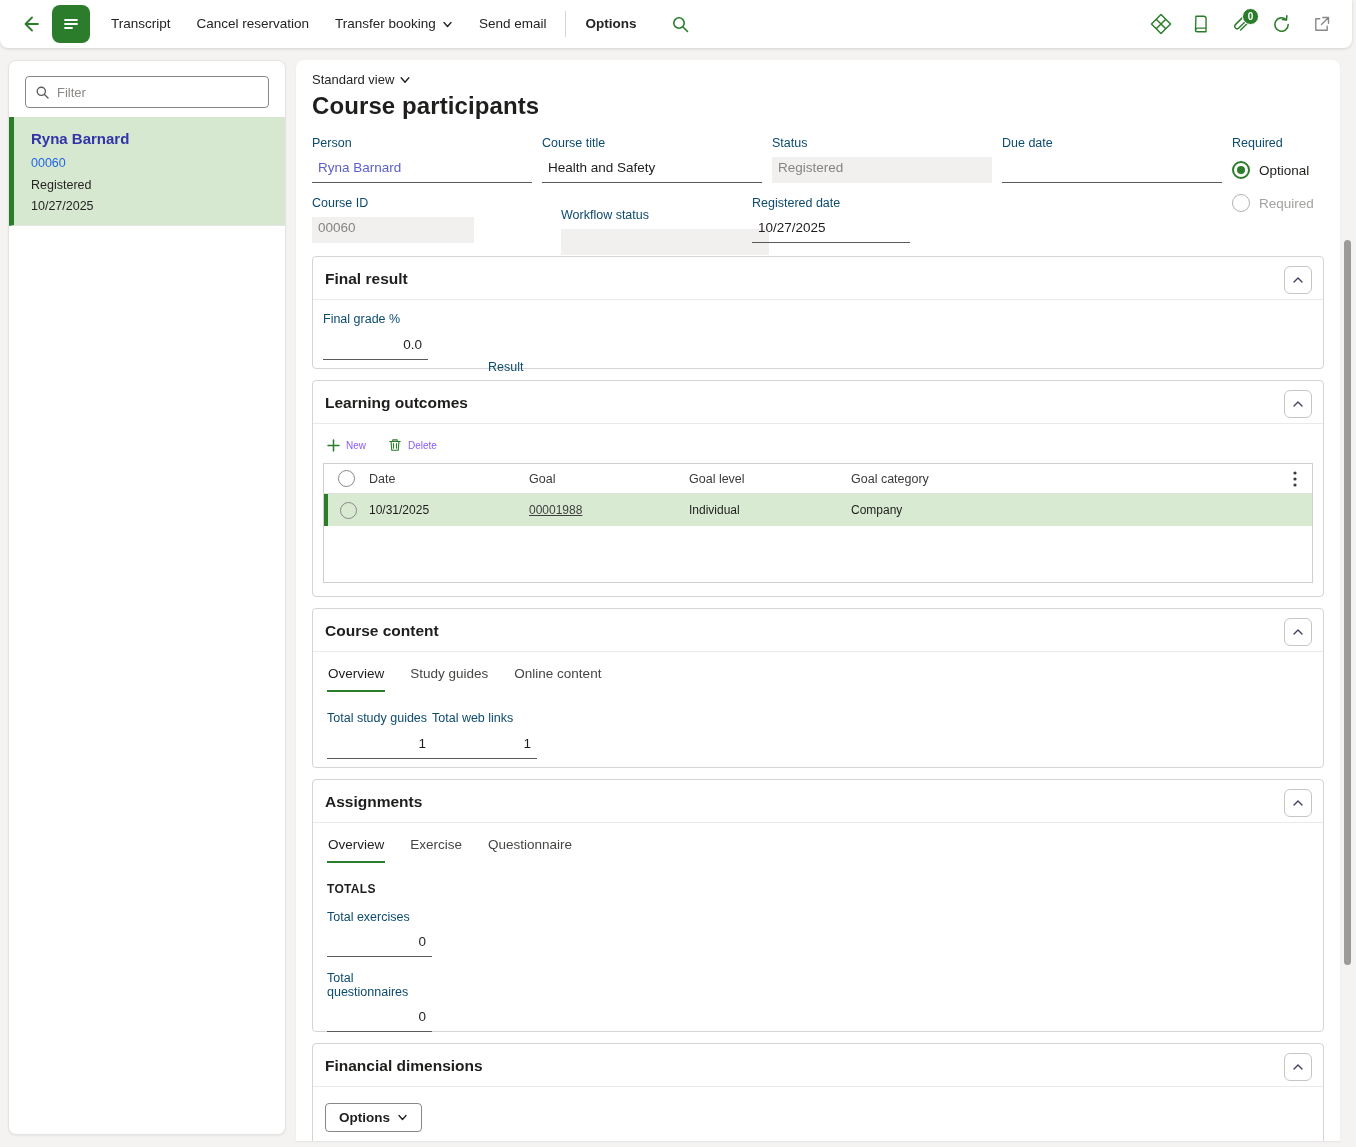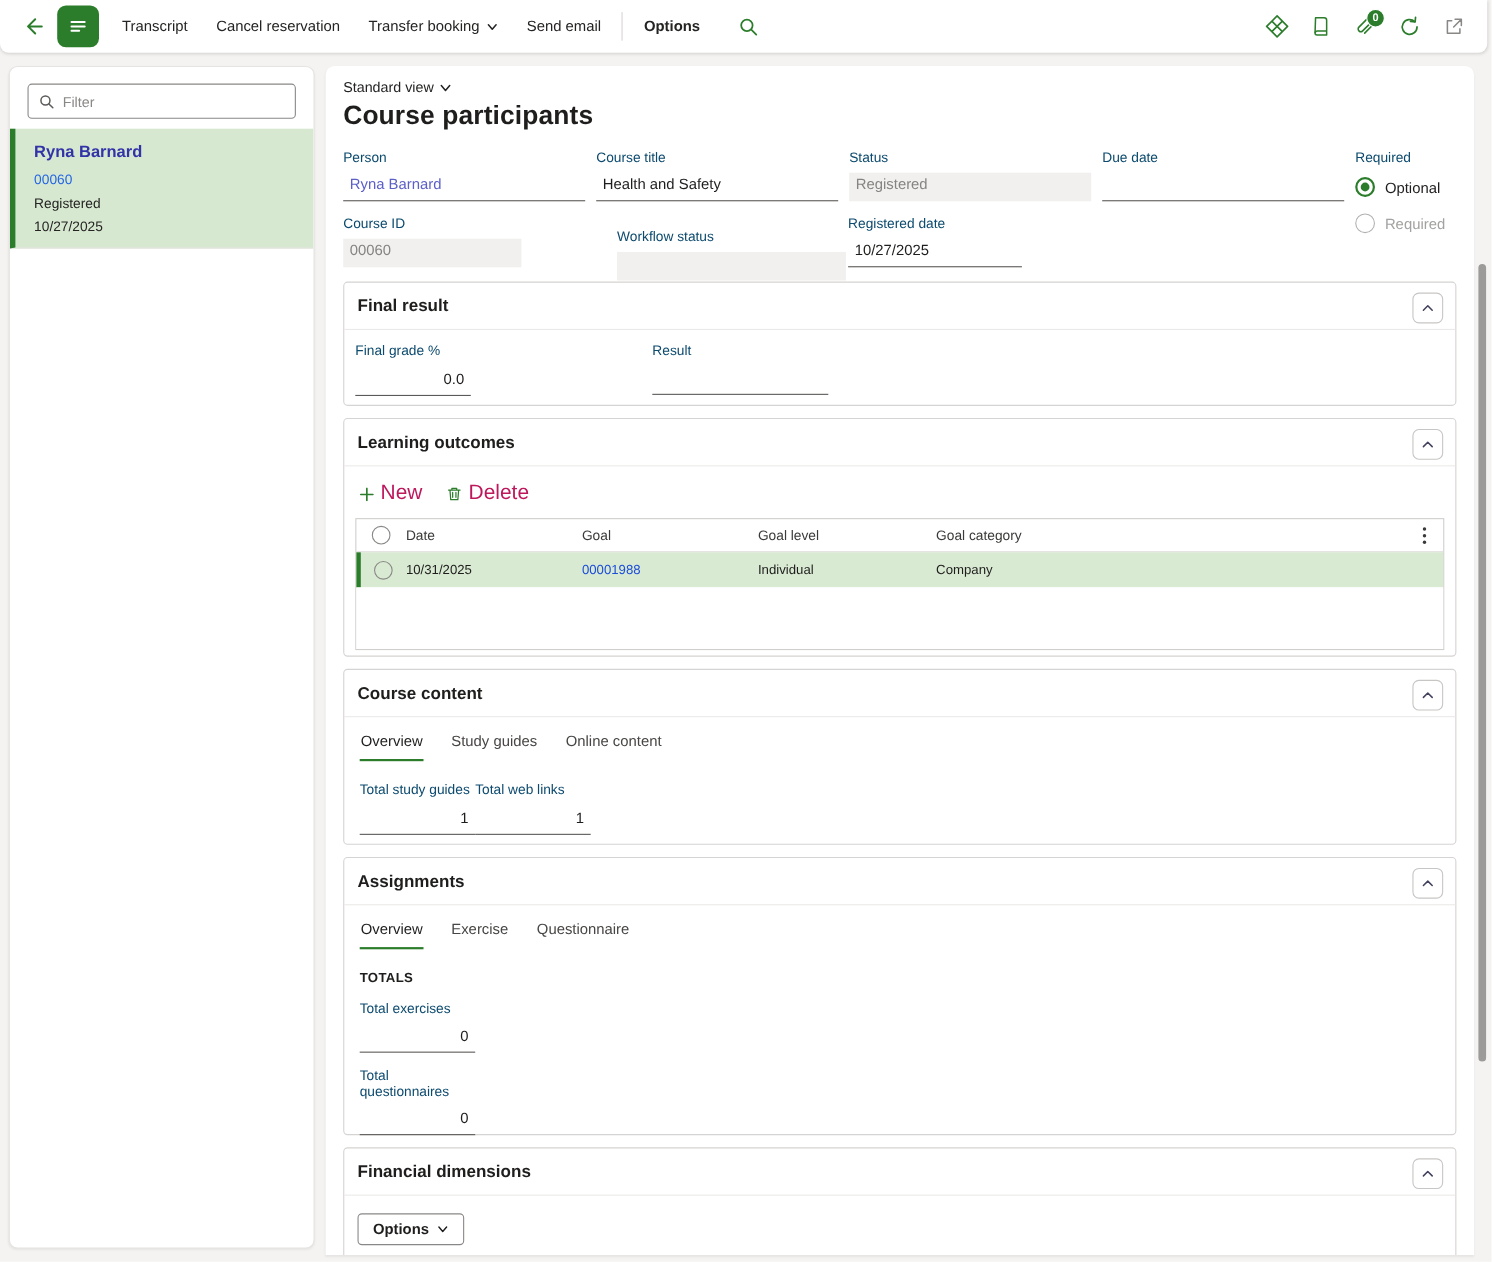--- a/index.html
+++ b/index.html
@@ -87,41 +87,41 @@
 
   
   .sec { margin:0 16px 11px; border:1px solid #d6d4d2; border-radius:4px; position:relative; background:#fff; }
   .sec-head { padding:13px 12px 11px; border-bottom:1px solid #eceae8; }
   .sec-title { font-size:15.5px; font-weight:600; }
   .collapse-btn {
     position:absolute; top:9px; right:11px; width:28px; height:28px;
     border:1px solid #c8c6c4; border-radius:6px; background:#fff;
     display:flex; align-items:center; justify-content:center;
   }
-  .sec-body { padding:12px 10px 16px; }
+  .sec-body { padding:12px 10px 16px;flex-direction:column; }
   .inline-fields { display:flex; }
   .numfld { width:105px; }
   .numfld .fld-label { margin-bottom:8px; }
   .gap-to-result { margin-left:165px; width:160px; }
 
   
   .lo-toolbar { display:flex; gap:22px; padding:2px 4px 11px; }
-  .lo-btn { color:#be185d; font-size:19px; display:inline-flex; align-items:center; gap:6px; }
+  .lo-btn { color:#8b5cf6; font-size:10px; display:inline-flex; align-items:center; gap:6px; }
   .lo-table { border:1px solid #d1cfcd; }
   .lo-header { display:flex; align-items:center; height:30px; border-bottom:1px solid #e3e1df; font-size:12.5px; color:#3b3a39; position:relative; }
   .col-sel { width:45px; display:flex; justify-content:center; }
   .col-date { width:160px; }
   .col-goal { width:160px; }
   .col-level { width:162px; }
   .col-cat { flex:1; }
   .sel-circle { width:17px; height:17px; border-radius:50%; border:1.5px solid #8a8886; background:transparent; }
   .more-dots { position:absolute; right:6px; top:4px; width:22px; height:22px; display:flex; align-items:center; justify-content:center; }
   .lo-row { display:flex; align-items:center; height:32px; background:#d9ead3; border-left:4px solid #2b7d2b; font-size:12px; }
   .lo-row .col-sel { width:41px; }
-  .goal-link { color:#1d4ed8; }
+  .goal-link { color:#404040;text-decoration:underline; }
   .lo-empty { height:56px; background:#fff; }
 
   
   .tabs { display:flex; gap:24px; padding:0 4px; border-bottom:1px solid transparent; }
   .tab { font-size:13.5px; color:#484644; padding:6px 1px 9px; border-bottom:2.5px solid transparent; }
   .tab.active { color:#1f1e1d; border-bottom-color:#2b7d2b; }
   .tab-body { padding:18px 4px 0; }
 
   .totals-header { font-size:12px; font-weight:700; letter-spacing:.3px; margin:18px 4px 14px; }
   .stack-fld { margin:0 4px 14px; width:105px; }
@@ -289,21 +289,21 @@
       </div>
     </div>
     <div class="fld" style="left:0; top:60px; width:162px;">
       <span class="fld-label">Course ID</span>
       <div class="fld-input disabled">00060</div>
     </div>
     <div class="fld" style="left:230px; top:72px; width:208px;margin-left:19px;">
       <span class="fld-label">Workflow status</span>
       <div class="fld-input disabled"></div>
     </div>
-    <div class="fld" style="left:459px; top:60px; width:158px;">
+    <div class="fld" style="left:440px; top:60px; width:158px;">
       <span class="fld-label">Registered date</span>
       <div class="fld-input">10/27/2025</div>
     </div>
   </div>
 
   <section class="sec" style="height:113px;">
     <div class="sec-head">
       <span class="sec-title">Final result</span>
     </div>
     <button class="collapse-btn">

